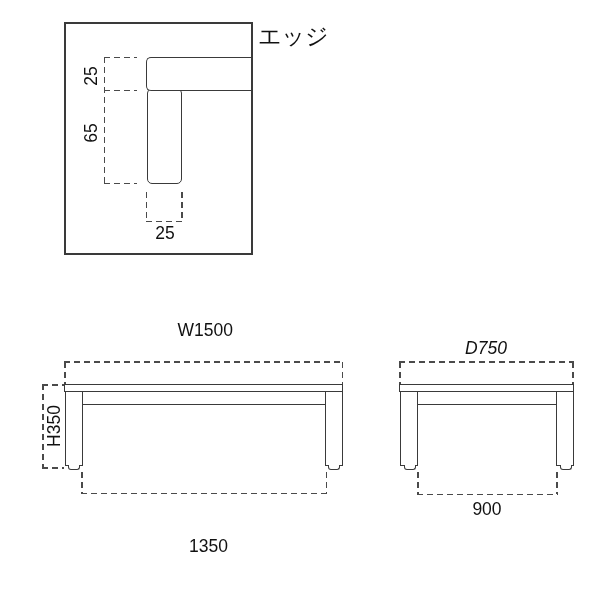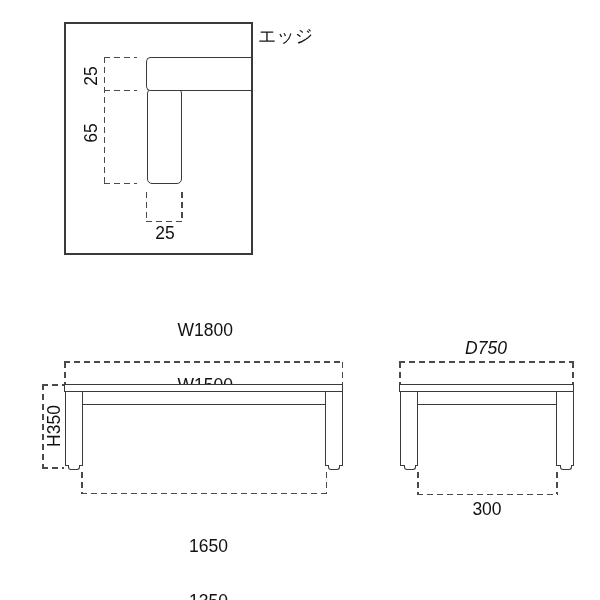--- a/index.html
+++ b/index.html
@@ -22,21 +22,21 @@
   .shape{position:absolute;box-sizing:border-box;background:var(--bg,#fff);
          border:1.8px solid var(--line,#3a3a3a);}
   .frame{position:absolute;box-sizing:border-box;border:2px solid var(--line,#3a3a3a);background:transparent;}
   
   .txt{position:absolute;color:var(--text,#111);
        font-size:17.5px;line-height:18.4px;white-space:pre;}
   .txt.center{text-align:center;}
   .txt.right{text-align:right;}
   .vtxt{position:absolute;color:var(--text,#111);font-size:17.5px;line-height:17.5px;
         white-space:nowrap;transform:translate(-50%,-50%) rotate(-90deg);}
-  .jp{position:absolute;color:var(--text,#111);font-size:18px;line-height:24px;white-space:nowrap;}
+  .jp{position:absolute;color:var(--text,#111);font-size:23px;line-height:24px;white-space:nowrap;}
 </style>
 </head>
 <body>
 
 <div class="canvas">
 
   <div>
     <div class="frame abs" style="left:64px;top:22px;width:189px;height:233px;"></div>
 
     <div class="shape" style="left:147px;top:89px;width:35px;height:95px;border-radius:4px 4px 5px 5px;"></div>
@@ -54,21 +54,20 @@
     <div class="dv" style="left:181px;top:192px;height:30px;"></div>
     <div class="dh" style="left:145.5px;top:220.5px;width:37px;"></div>
     <div class="txt center" style="left:139px;top:224px;width:52px;">25</div>
 
     <div class="jp" style="left:258px;top:24px;">エッジ</div>
   </div>
 
   <div>
 
     <div class="txt right" style="left:108px;top:284px;width:125px;">
-      <div>W1800</div>
       <div>W1500</div>
     </div>
 
     <div class="dh" style="left:64px;top:361px;width:279px;"></div>
     <div class="dv" style="left:64px;top:362px;height:22px;"></div>
     <div class="dv" style="left:341.5px;top:362px;height:22px;"></div>
 
     <div class="shape" style="left:65px;top:390px;width:18px;height:76px;border-top:none;"></div>
     <div class="shape" style="left:325px;top:390px;width:18px;height:76px;border-top:none;"></div>
     <div class="shape" style="left:64px;top:384px;width:279px;height:8px;"></div>
@@ -78,21 +77,20 @@
 
     <div class="dv" style="left:42px;top:384px;height:84px;"></div>
     <div class="dh" style="left:42px;top:384px;width:22px;"></div>
     <div class="dh" style="left:42px;top:467px;width:22px;"></div>
     <div class="vtxt" style="left:55px;top:426px;">H350</div>
 
     <div class="dv" style="left:81px;top:472px;height:21px;"></div>
     <div class="dv" style="left:325.5px;top:472px;height:21px;"></div>
     <div class="dh" style="left:81px;top:492.5px;width:246px;"></div>
     <div class="txt right" style="left:108px;top:500px;width:120px;">
-      <div>1650</div>
       <div>1350</div>
       
       
     </div>
   </div>
 
   <div>
     <div class="txt center" style="left:436px;top:339px;width:100px;font-style:italic;">D750</div>
 
     <div class="dh" style="left:399px;top:361px;width:175px;"></div>
@@ -102,16 +100,16 @@
     <div class="shape" style="left:400px;top:390px;width:18px;height:76px;border-top:none;"></div>
     <div class="shape" style="left:556px;top:390px;width:18px;height:76px;border-top:none;"></div>
     <div class="shape" style="left:399px;top:384px;width:175px;height:8px;"></div>
     <div class="ln" style="left:417px;top:403.5px;width:140px;height:1.8px;"></div>
     <div class="shape" style="left:404px;top:465px;width:12px;height:5px;border-width:1.5px;border-top:none;border-radius:0 0 3px 3px;"></div>
     <div class="shape" style="left:560px;top:465px;width:12px;height:5px;border-width:1.5px;border-top:none;border-radius:0 0 3px 3px;"></div>
 
     <div class="dv" style="left:417px;top:472px;height:22px;"></div>
     <div class="dv" style="left:556px;top:472px;height:22px;"></div>
     <div class="dh" style="left:417px;top:493.5px;width:140.5px;"></div>
-    <div class="txt center" style="left:437px;top:500px;width:100px;">300</div>
+    <div class="txt center" style="left:437px;top:500px;width:100px;">900</div>
   </div>
 
 </div>
 
 </body></html>

